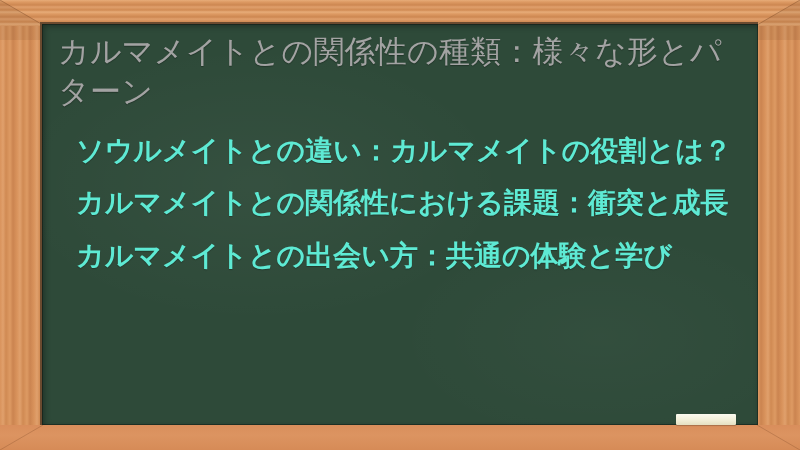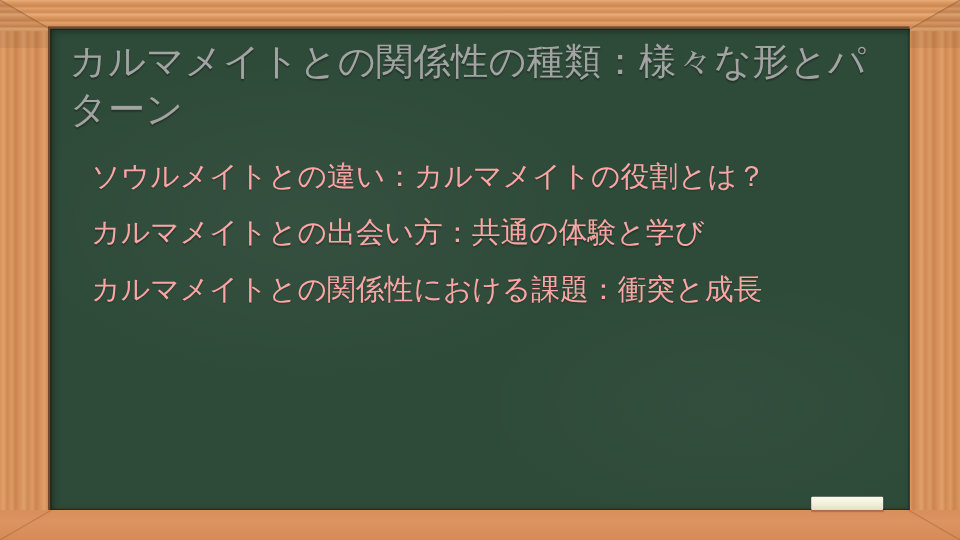--- a/index.html
+++ b/index.html
@@ -105,23 +105,23 @@
     letter-spacing: 0.2px;
     text-shadow: 0 1px 1px rgba(0,0,0,0.28);
   }
 
   #toc-list {
     list-style: none;
     margin: 18px 0 0 0;
     padding: 0 0 0 18px;
   }
   .toc-item {
-    color: #fca5a5;
-    font-size: 24px;
-    font-weight: 400;
+    color: #5eead4;
+    font-size: 28px;
+    font-weight: 700;
     line-height: 1.42;
     margin-bottom: 13px;
     text-shadow: 0 1px 1px rgba(0,0,0,0.25);
   }
 
   
   #chalk-stick {
     position: absolute;
     left: 676px;
     top: 414px;
@@ -164,21 +164,21 @@
   </div>
 
   <div id="chalkboard">
     <div id="chalk-dust-overlay"></div>
 
     <div id="board-content">
       <h1 id="page-title">カルマメイトとの関係性の種類：様々な形とパターン</h1>
 
       <ul id="toc-list">
         <li class="toc-item">ソウルメイトとの違い：カルマメイトの役割とは？</li>
+        <li class="toc-item">カルマメイトとの関係性における課題：衝突と成長</li>
         <li class="toc-item">カルマメイトとの出会い方：共通の体験と学び</li>
-        <li class="toc-item">カルマメイトとの関係性における課題：衝突と成長</li>
       </ul>
     </div>
   </div>
 
   <div id="chalk-stick"></div>
 
 </div>
 
 </body></html>

